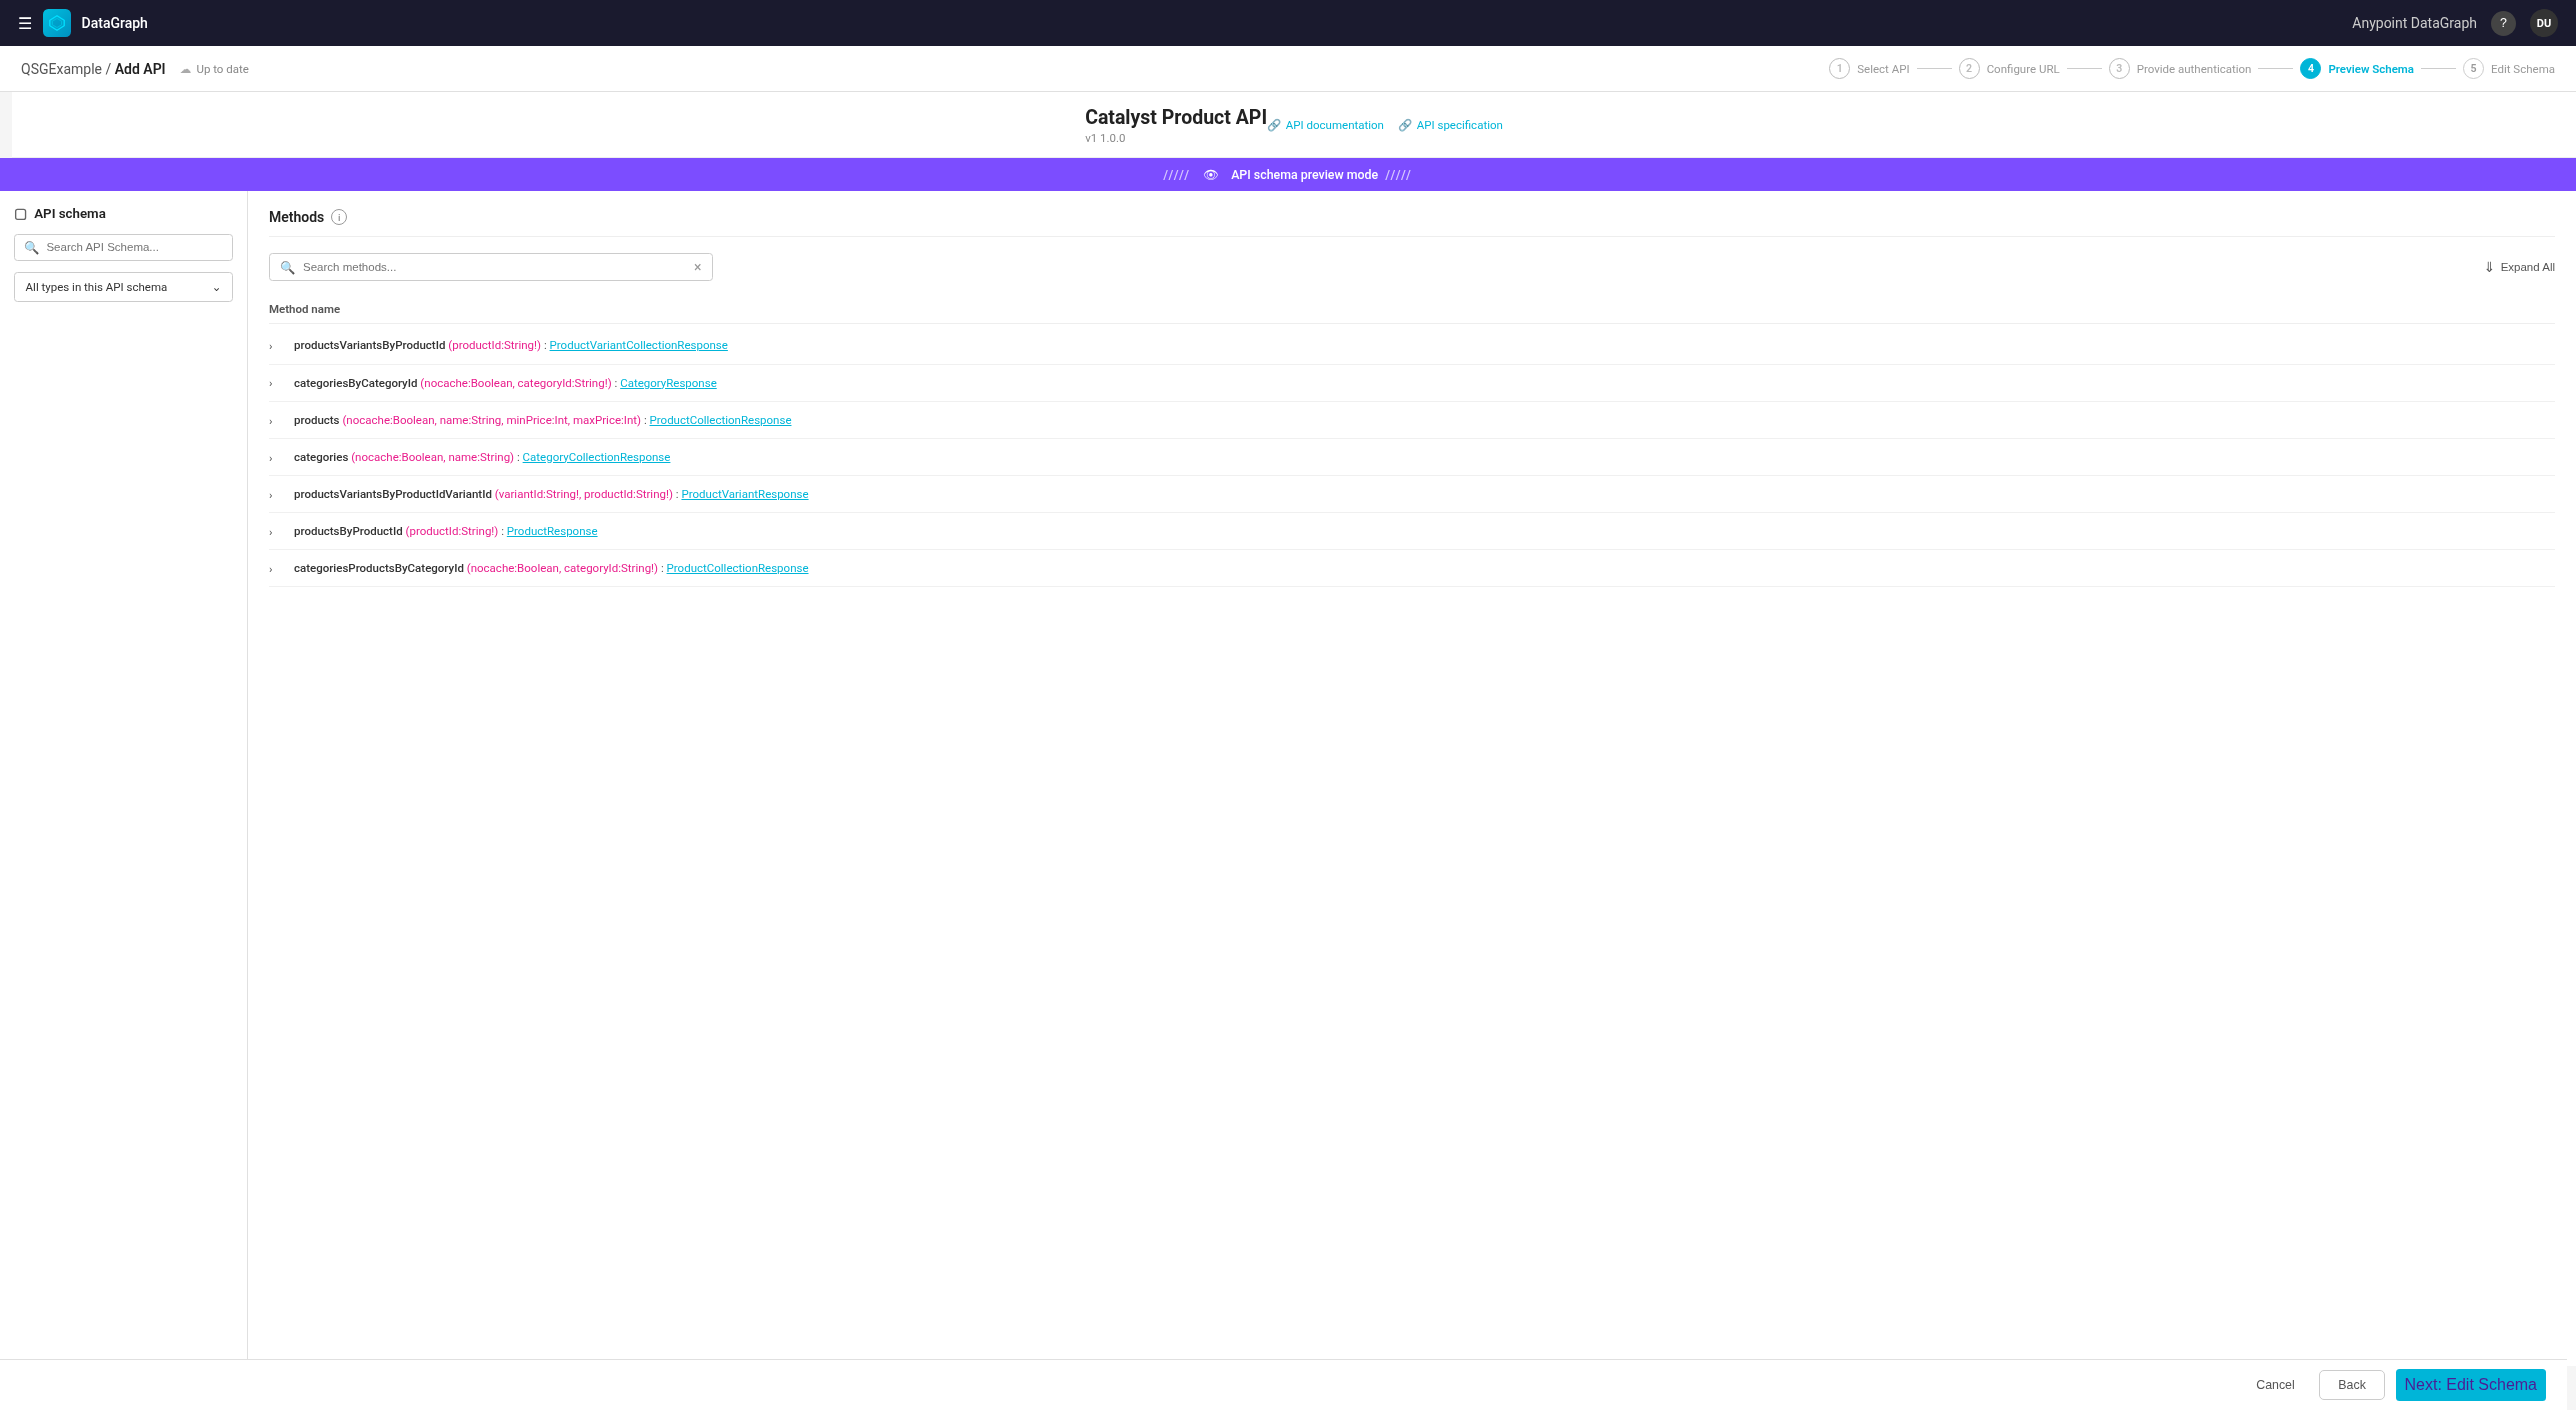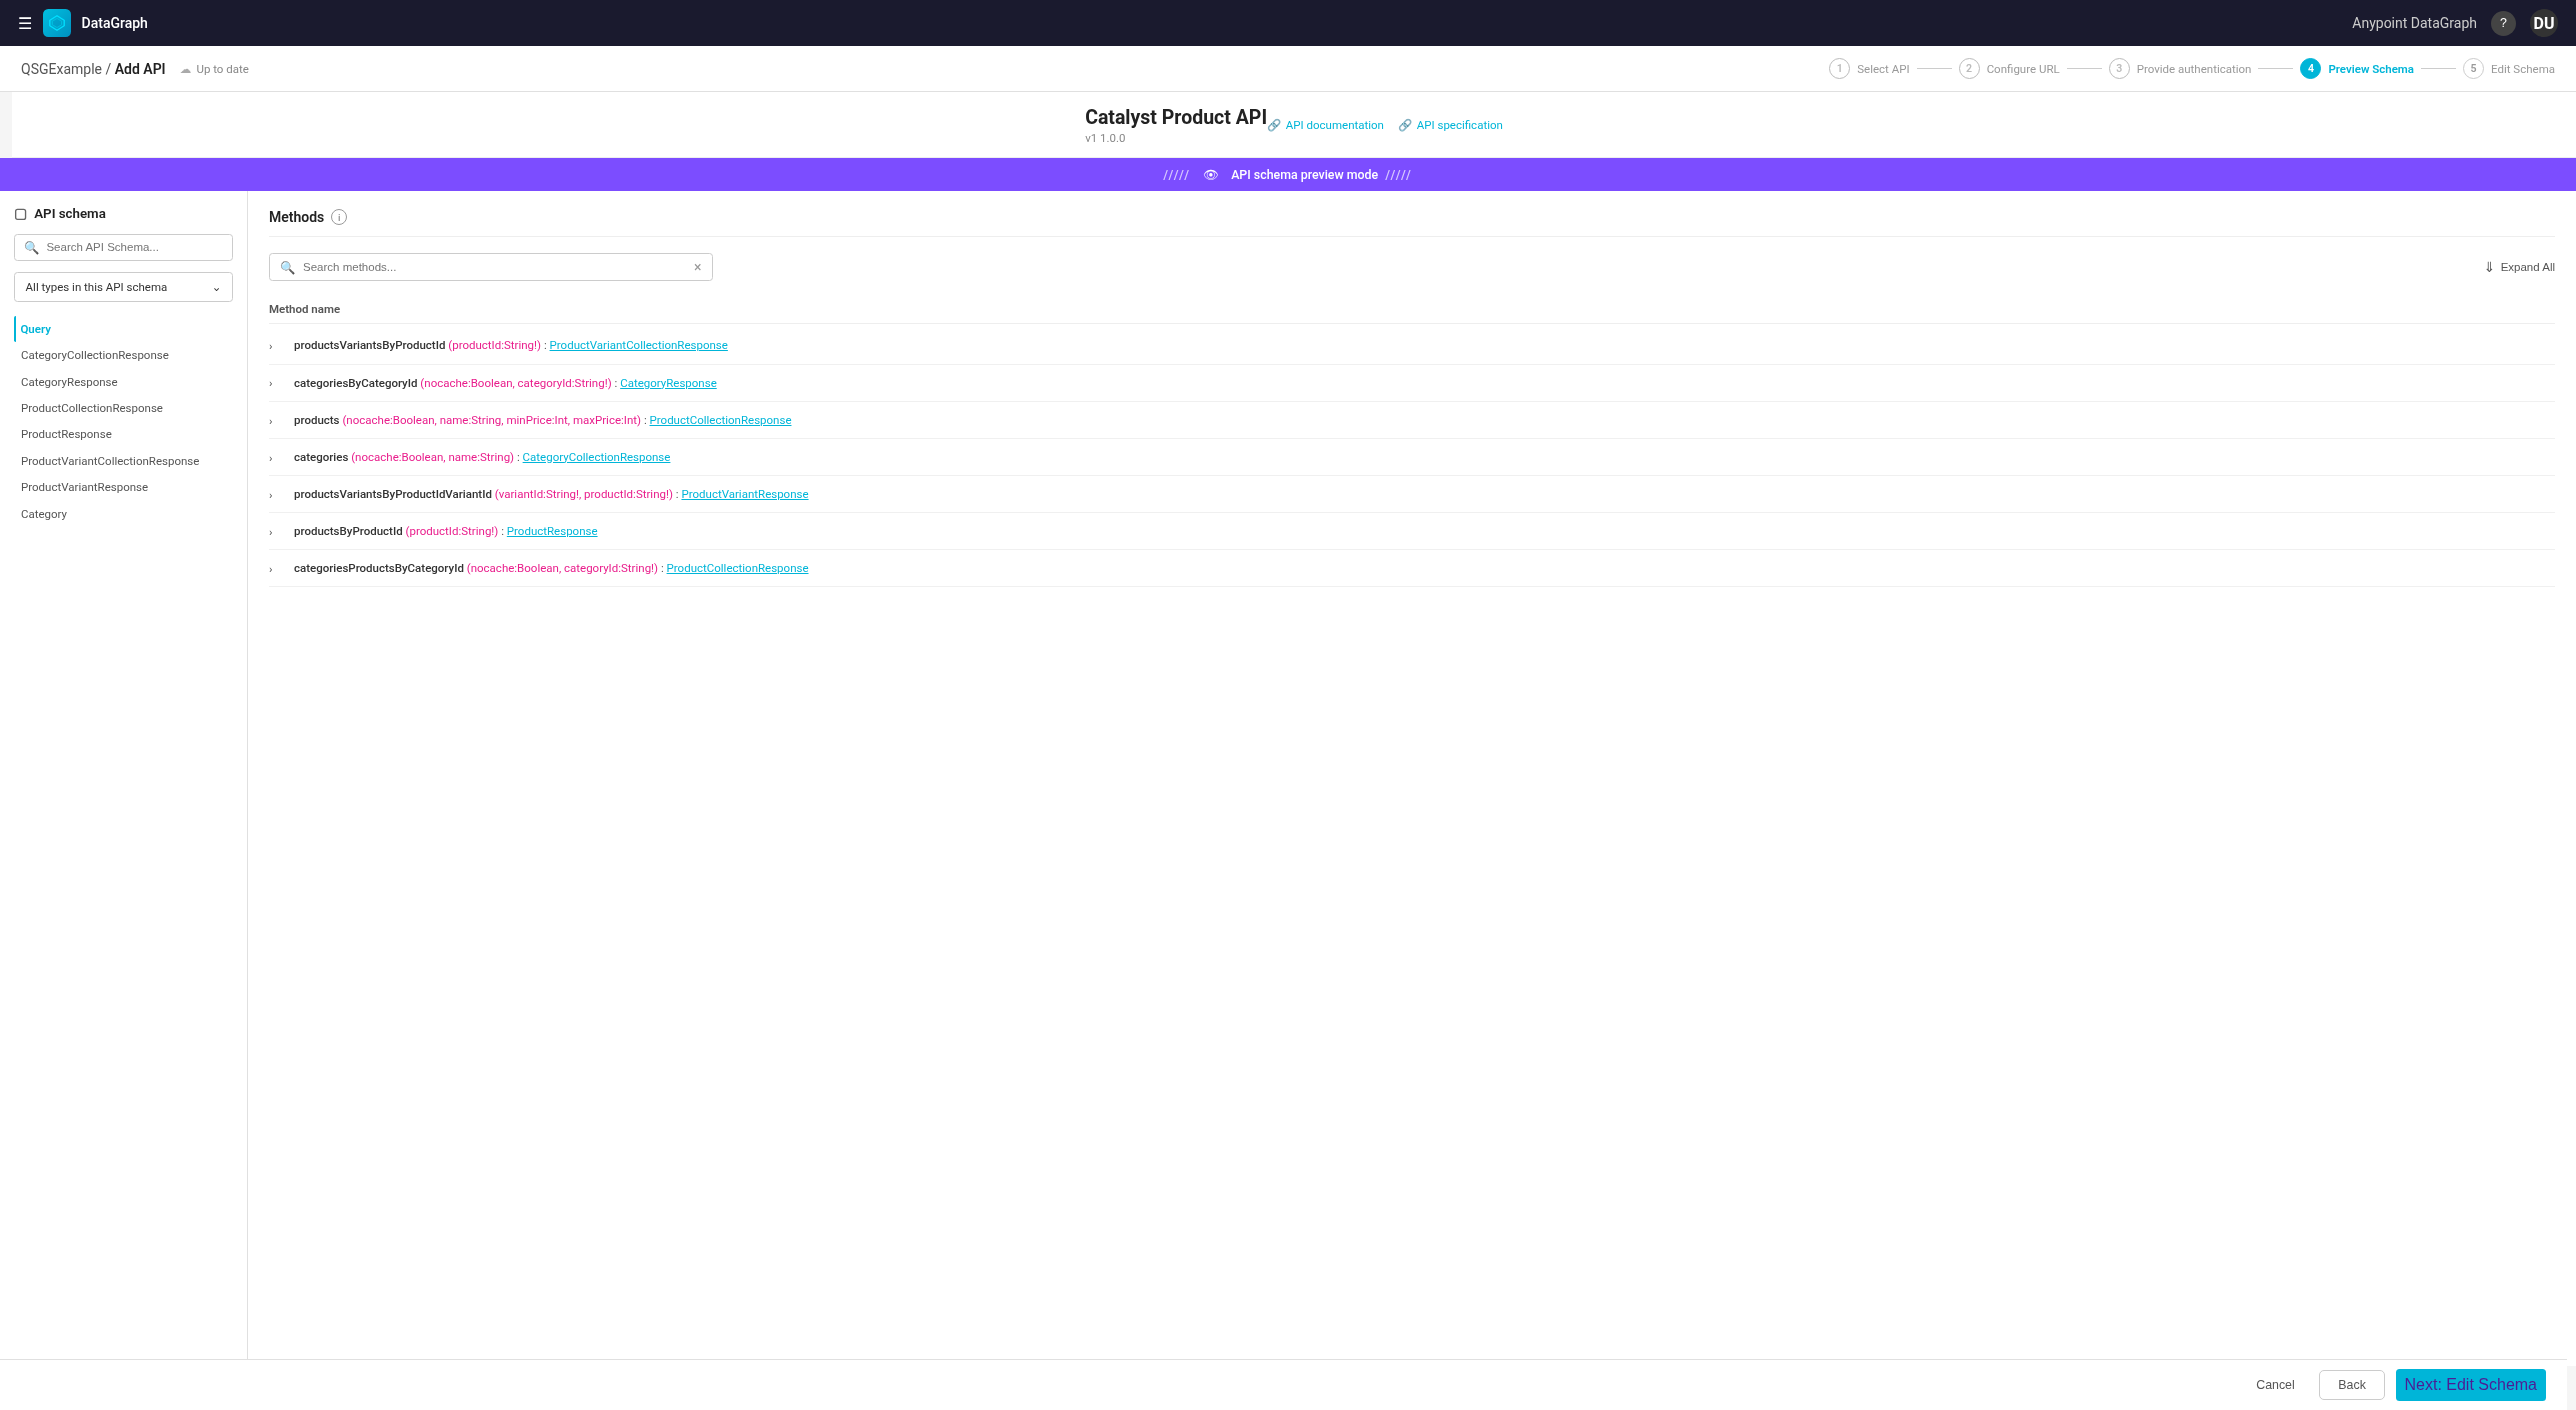--- a/index.html
+++ b/index.html
@@ -27,21 +27,21 @@
     .top-nav-right { display: flex; align-items: center; gap: 14px; }
     .anypoint-label { color: #ccc; font-size: 14px; }
     .help-btn {
       width: 25px; height: 25px; border-radius: 50%; background: #444;
       color: #fff; display: flex; align-items: center; justify-content: center;
       font-size: 12.4px; cursor: pointer; border: none;
     }
     .avatar {
       width: 28px; height: 28px; border-radius: 50%; background: #333;
       color: #fff; display: flex; align-items: center; justify-content: center;
-      font-size: 16px; font-weight: bold;
+      font-size: 11px; font-weight: bold;
     }
 
     
     .header-bar {
       background: #fff;
       border-bottom: 0.9px solid #e0e0e0;
       padding: 12px 21px;
       height: 46px;
       display: flex;
       align-items: center;
@@ -316,30 +316,20 @@
       <span>API schema</span>
     </div>
     <div class="search-box">
       <span style="color:#999;">🔍</span>
       <input type="text" placeholder="Search API Schema..." style="">
     </div>
     <div class="type-select">
       <span>All types in this API schema</span>
       <span>⌄</span>
     </div>
-    <ul class="sidebar-nav">
-      <li class="active">Query</li>
-      <li>CategoryCollectionResponse</li>
-      <li>CategoryResponse</li>
-      <li>ProductCollectionResponse</li>
-      <li>ProductResponse</li>
-      <li>ProductVariantCollectionResponse</li>
-      <li>ProductVariantResponse</li>
-      <li>Category</li>
-    </ul>
   </aside>
 
   <main class="methods-panel">
     <div class="methods-header">
       <span>Methods</span>
       <div class="info-icon">i</div>
     </div>
     <div class="methods-search-row">
       <div class="methods-search">
         <span style="color:#999;">🔍</span>

